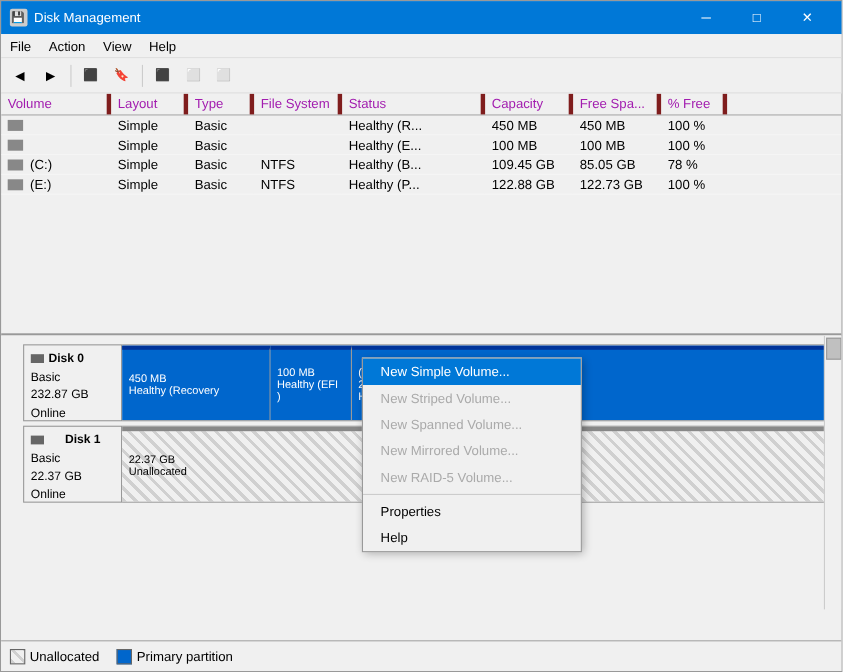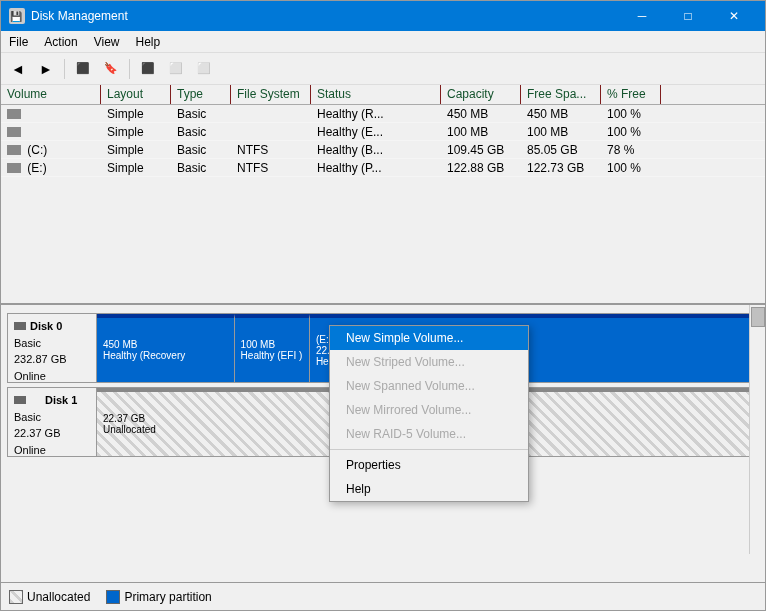--- a/index.html
+++ b/index.html
@@ -112,23 +112,23 @@
       overflow: hidden;
     }
     .table-header {
       display: flex;
       background: #f0f0f0;
       border-bottom: 1px solid #aaa;
       min-height: 20px;
     }
     .th {
       padding: 2px 6px;
-      border-right: 1px solid #7f1d1d;
+      border-right: 4px solid #7f1d1d;
       font-weight: normal;
-      color: #14532d;
+      color: #a21caf;
       overflow: hidden;
       white-space: nowrap;
     }
     .table-body {
       flex: 1;
       overflow-y: auto;
     }
     .table-row {
       display: flex;
       border-bottom: 1px solid #f5f5f5;
@@ -167,20 +167,21 @@
       height: 70px;
     }
     .disk-label {
       width: 90px;
       min-width: 90px;
       border: 1px solid #999;
       background: #f0f0f0;
       padding: 4px 6px;
       font-size: 11px;
       line-height: 1.5;
+      margin-left: 14px;
     }
     .disk-partitions {
       flex: 1;
       display: flex;
       border: 1px solid #999;
       border-left: none;
       overflow: hidden;
     }
     .partition {
       height: 100%;

